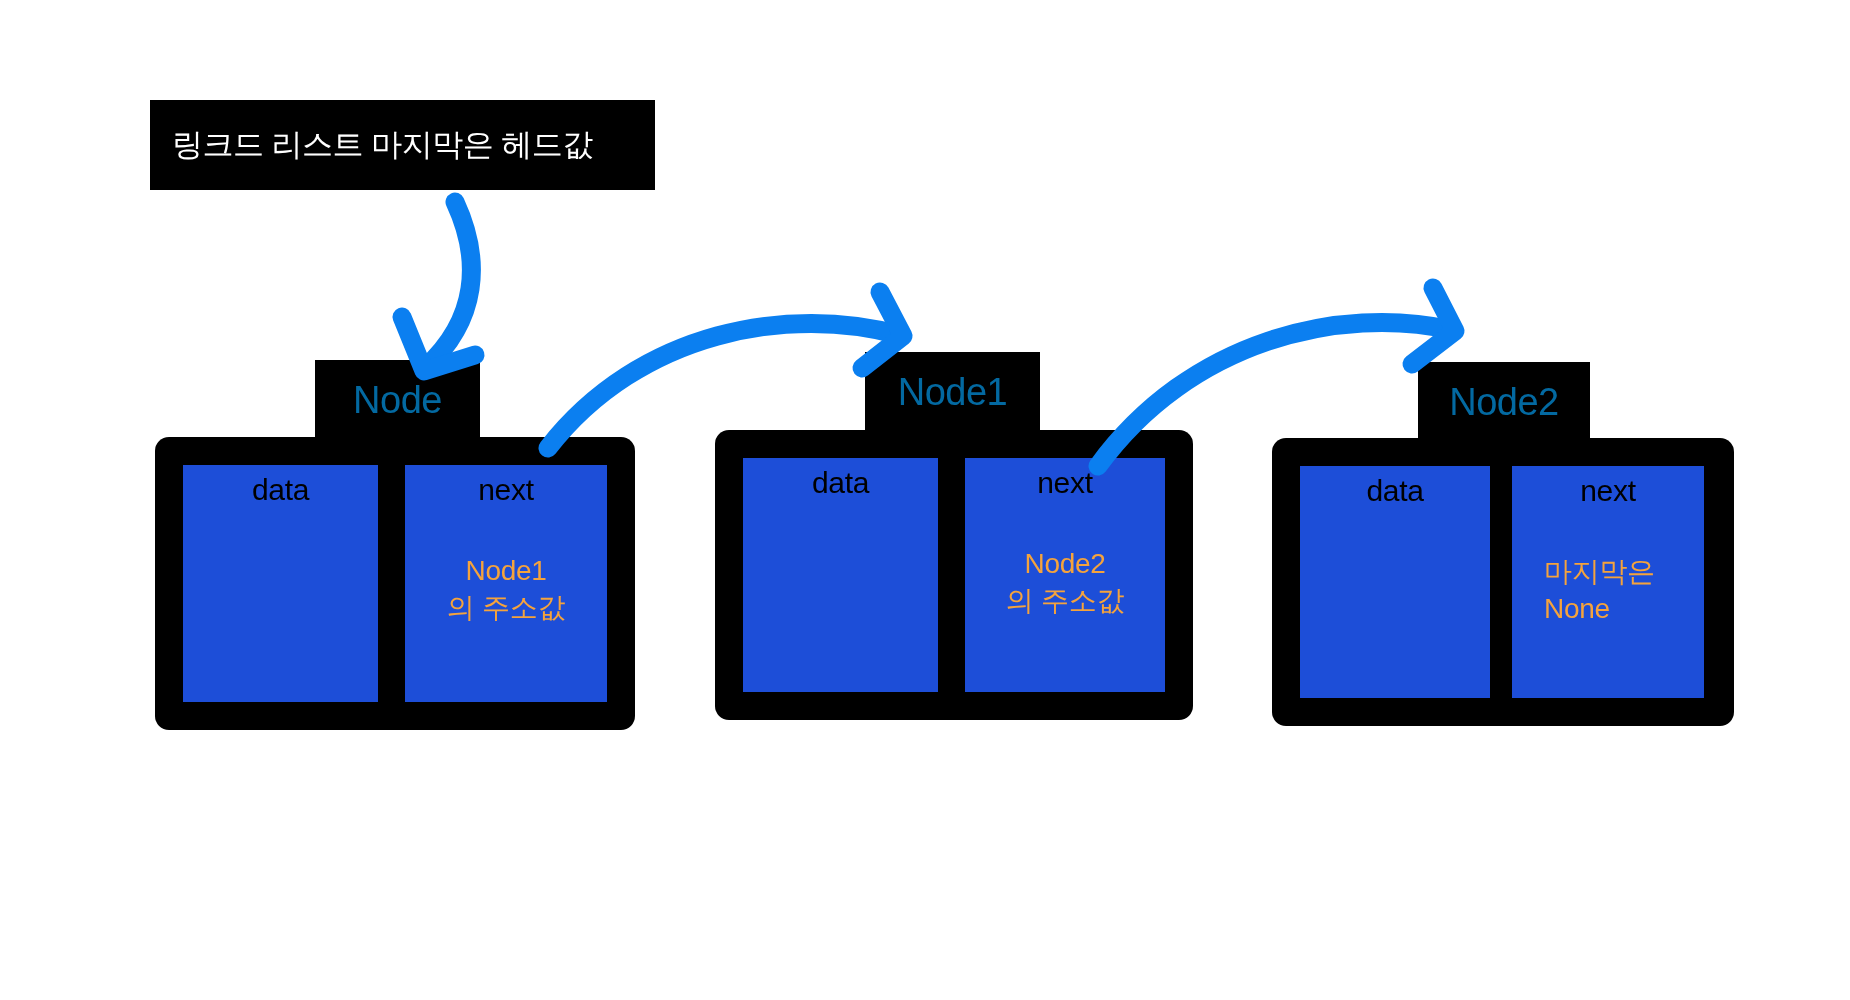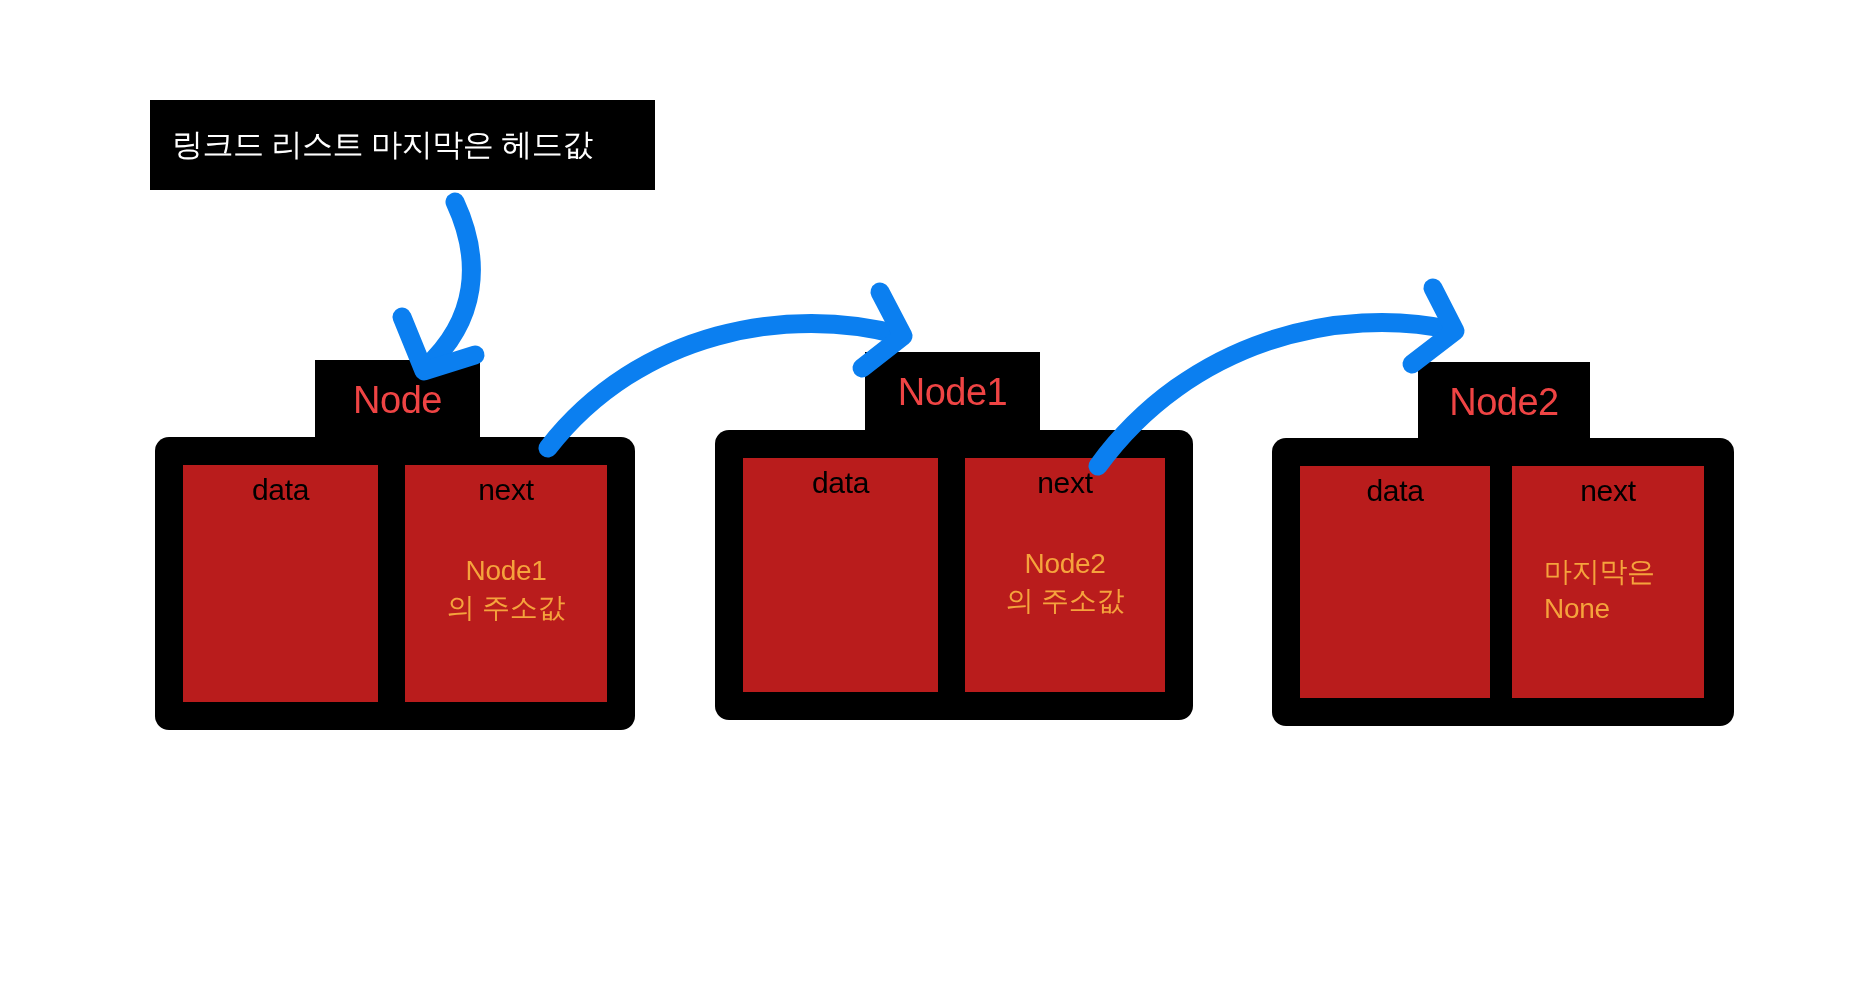--- a/index.html
+++ b/index.html
@@ -33,40 +33,40 @@
     box-sizing: border-box;
   }
 
   
   .node {
     position: absolute;
   }
   .node-tab {
     position: absolute;
     background: #000000;
-    color: #ef4444;
+    color: #0369a1;
     display: flex;
     align-items: center;
     justify-content: center;
     font-size: 38px;
     letter-spacing: -0.5px;
     box-sizing: border-box;
     z-index: 2;
   }
   .node-body {
     position: absolute;
     background: #000000;
     border-radius: 14px;
     box-sizing: border-box;
     display: flex;
     z-index: 3;
   }
   .cell {
     position: absolute;
-    background: #b91c1c;
+    background: #1d4ed8;
     box-sizing: border-box;
     display: block;
   }
   .cell-title {
     position: absolute;
     left: 0;
     right: 0;
     top: 8px;
     text-align: center;
     font-size: 30px;

